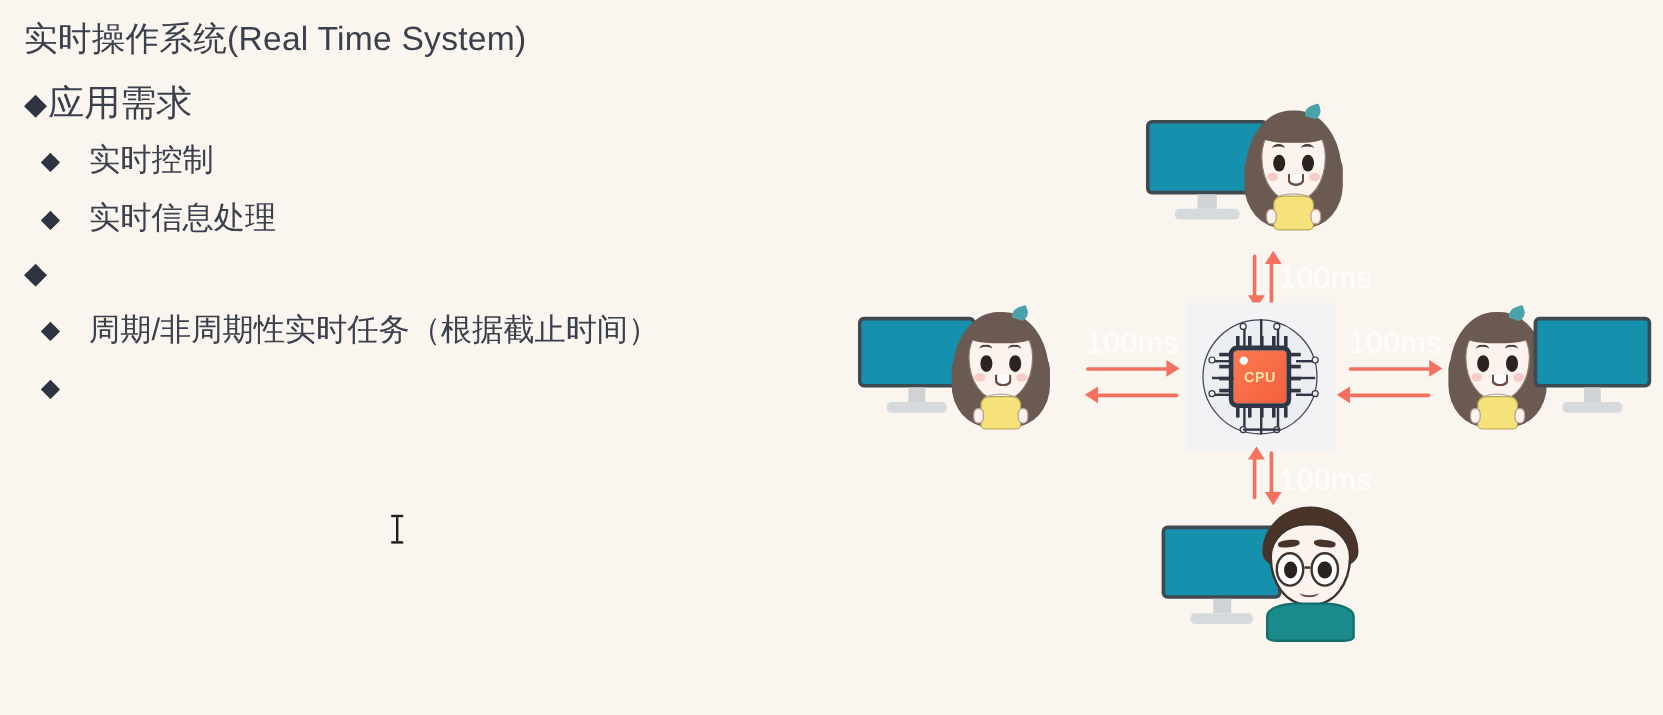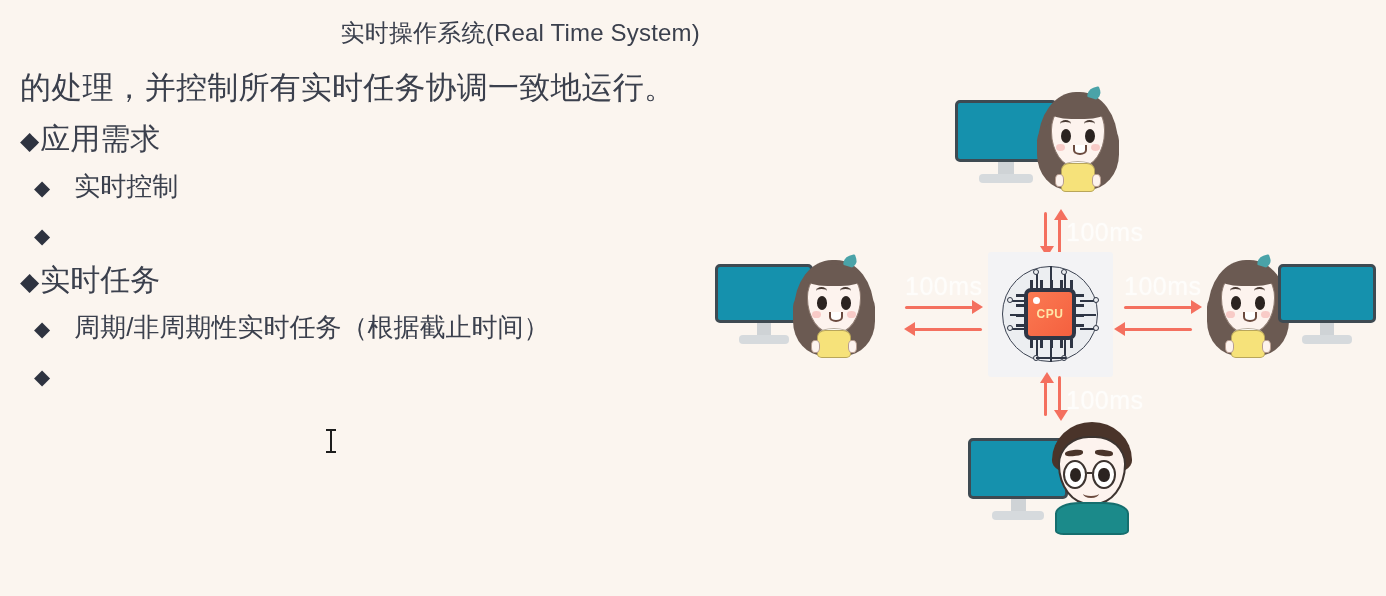--- a/index.html
+++ b/index.html
@@ -27,27 +27,26 @@
   .text-col {
     position: absolute;
     left: 0;
     top: 0;
     width: 700px;
     padding: 10px 0 0 20px;
     box-sizing: border-box;
   }
 
   .slide-title {
-    font-size: 24px;
+    font-size: 28px;
     line-height: 46px;
     font-weight: 400;
     color: #3b404d;
     letter-spacing: 0.2px;
     white-space: nowrap;
-    text-align: right;
   }
 
   .body-para {
     margin-top: 8px;
     font-size: 31px;
     line-height: 47px;
     color: #3b404d;
     letter-spacing: 0.2px;
     white-space: nowrap;
   }
@@ -471,42 +470,41 @@
 </head>
 <body>
 
 <div id="slide">
 
   <div class="text-col">
 
     <div class="slide-title">实时操作系统(Real Time System)</div>
 
     <div class="body-para">
-      <span class="ln">的处理，并控制所有实时任务协调一致地运行。</span>
     </div>
 
     <div class="bullets">
 
       <div class="b-row b-l1">
         <span class="dia">◆</span>
         <span>应用需求</span>
       </div>
 
       <div class="b-row b-l2">
         <span class="dia">◆</span>
         <span>实时控制</span>
       </div>
 
       <div class="b-row b-l2">
         <span class="dia">◆</span>
+        <span>实时信息处理</span>
       </div>
 
       <div class="b-row b-l1">
         <span class="dia">◆</span>
-        <span>实时任务</span>
       </div>
 
       <div class="b-row b-l2">
         <span class="dia">◆</span>
         <span>周期/非周期性实时任务（根据截止时间）</span>
       </div>
 
       <div class="b-row b-l2">
         <span class="dia">◆</span>
       </div>

